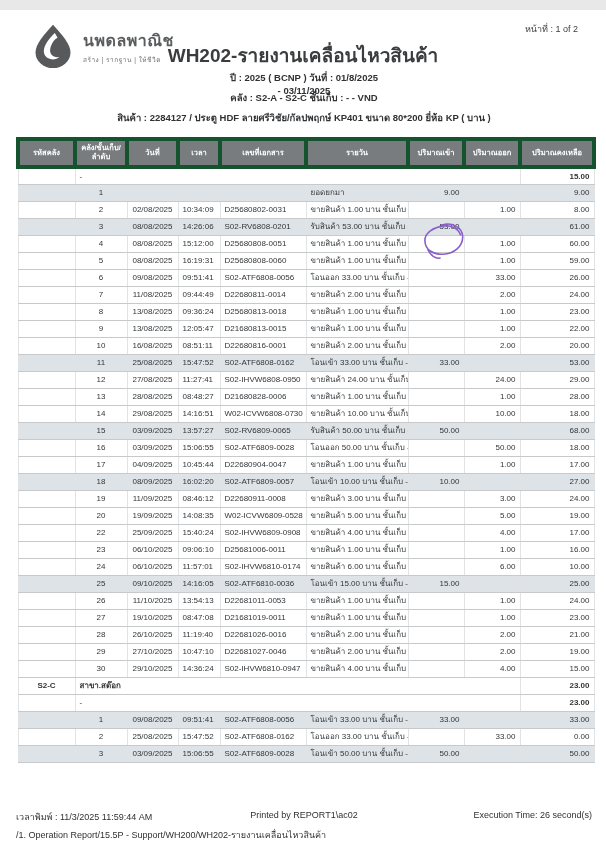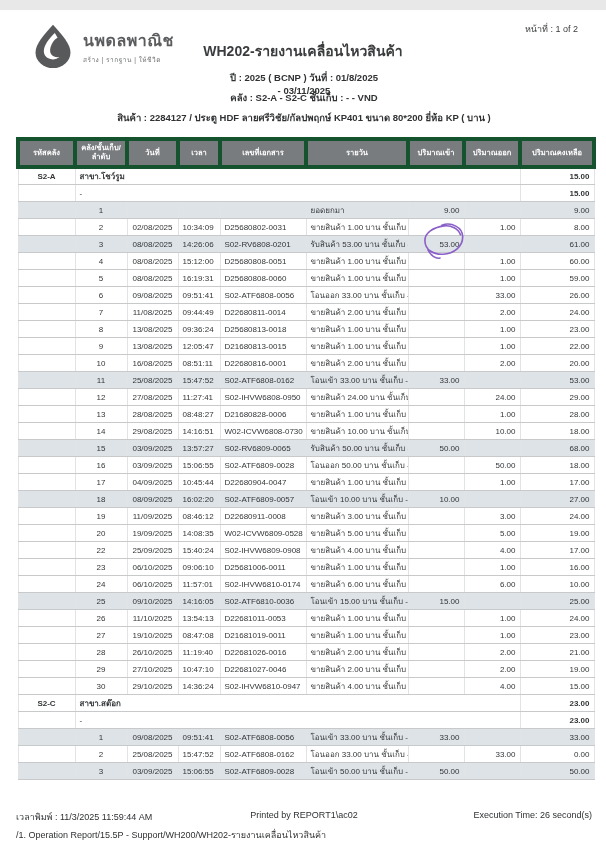--- a/index.html
+++ b/index.html
@@ -6,21 +6,21 @@
   html,body { background:#e8e8e8; }
   body { font-family:"Liberation Sans","DejaVu Sans",sans-serif; }
   .page { position:relative; width:606px; height:846px; background:#ffffff; margin:10px auto; overflow:hidden; color:#2f3133; }
 
   
   .logo { position:absolute; left:30px; top:13px; display:flex; align-items:center; gap:7px; }
   .logo svg { width:46px; height:46px; }
   .brand-name { font-size:16px; font-weight:bold; color:#5a5c5e; letter-spacing:0.5px; }
   .brand-tagline { font-size:6.5px; color:#6b6d6f; margin-top:2px; letter-spacing:0.5px; }
   .page-indicator { position:absolute; right:28px; top:12px; font-size:9px; color:#3a3c3e; }
-  .report-title { position:absolute; left:0; top:30px; width:100%; text-align:center; font-size:14px; font-weight:bold; color:#3a3c3e; }
+  .report-title { position:absolute; left:0; top:30px; width:100%; text-align:center; font-size:19px; font-weight:bold; color:#3a3c3e; }
 
   
   .filters { position:absolute; left:16px; top:60px; width:576px; font-size:9.5px; font-weight:bold; color:#2f3133; }
   .filters .line { height:20px; display:flex; align-items:center;flex-direction:column; }
   .filters .gap { display:inline-block; width:46px; }
 
   
   .tbl-wrap { position:absolute; left:16px; top:127px; width:576px; }
   table { border-collapse:collapse; table-layout:fixed; width:576px; }
   col.w1{width:57px} col.w2{width:52px} col.w3{width:51px} col.w4{width:42px}
@@ -107,25 +107,20 @@
             <th>วันที่</th>
             <th>เวลา</th>
             <th>เลขที่เอกสาร</th>
             <th>รายวัน</th>
             <th>ปริมาณเข้า</th>
             <th>ปริมาณออก</th>
             <th>ปริมาณคงเหลือ</th>
           </tr>
       </thead>
       <tbody>
-          <tr class="section">
-            <td class="c-code">S2-A</td>
-            <td class="c-label" colspan="7">สาขา.โชว์รูม</td>
-            <td class="c-num c-bal">15.00</td>
-          </tr>
           <tr class="sub">
             <td class="c-code"></td>
             <td class="c-label" colspan="7">-</td>
             <td class="c-num c-bal">15.00</td>
           </tr>
           <tr class="hl">
             <td class="c-code"></td>
             <td class="c-seq">1</td>
             <td class="c-date"></td>
             <td class="c-time"></td>

